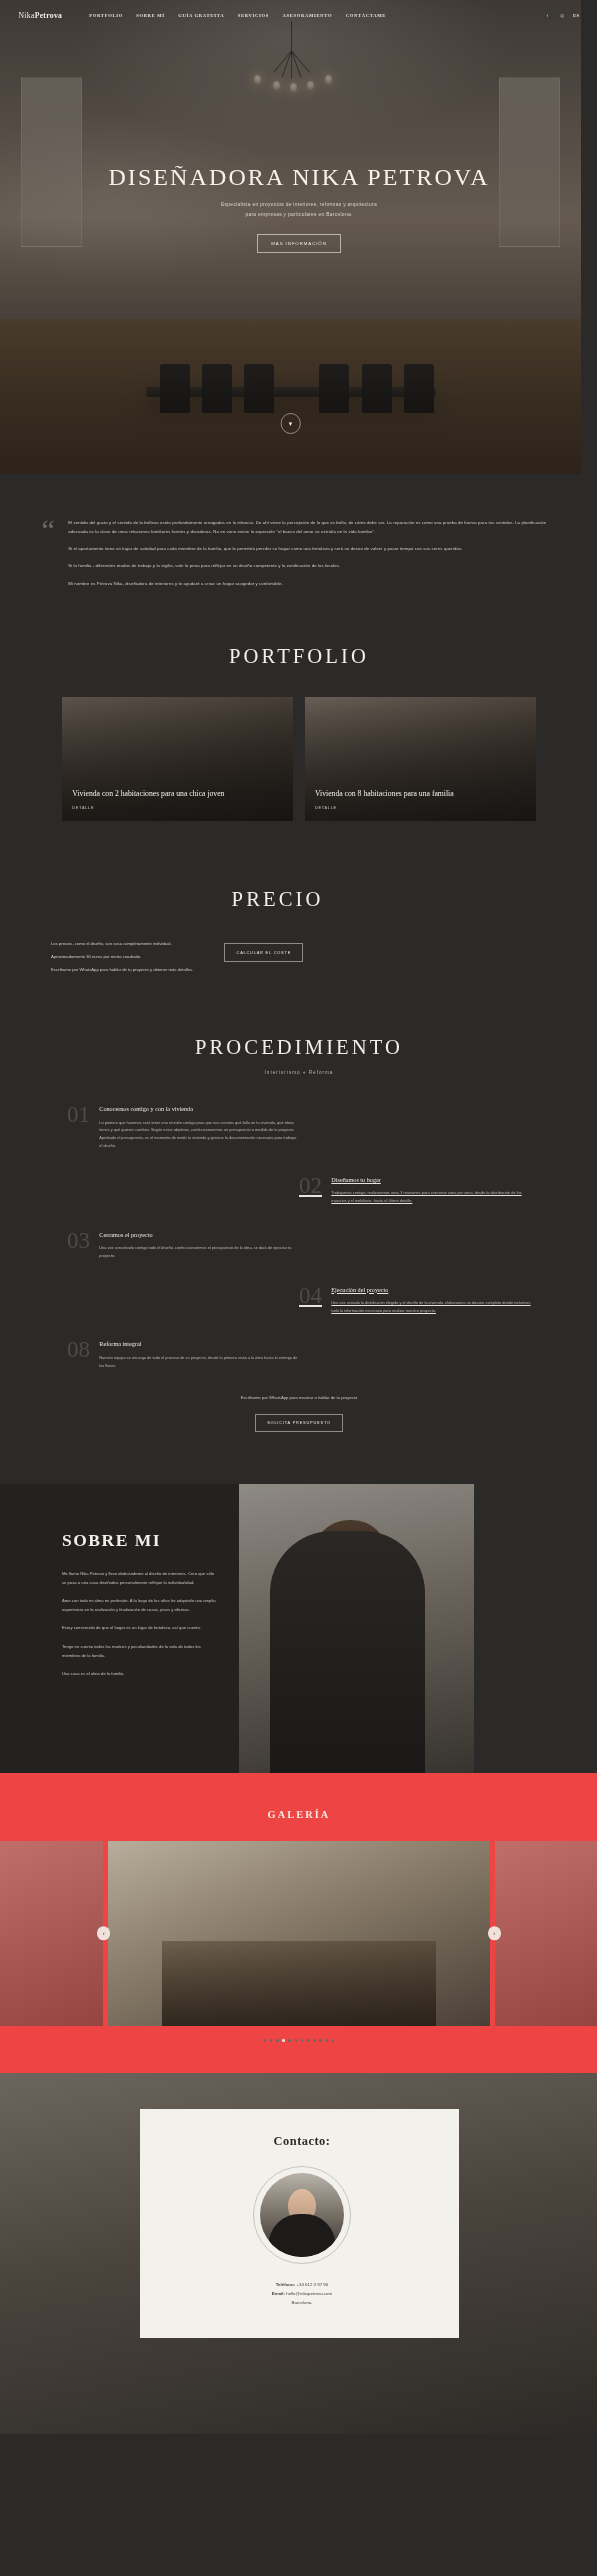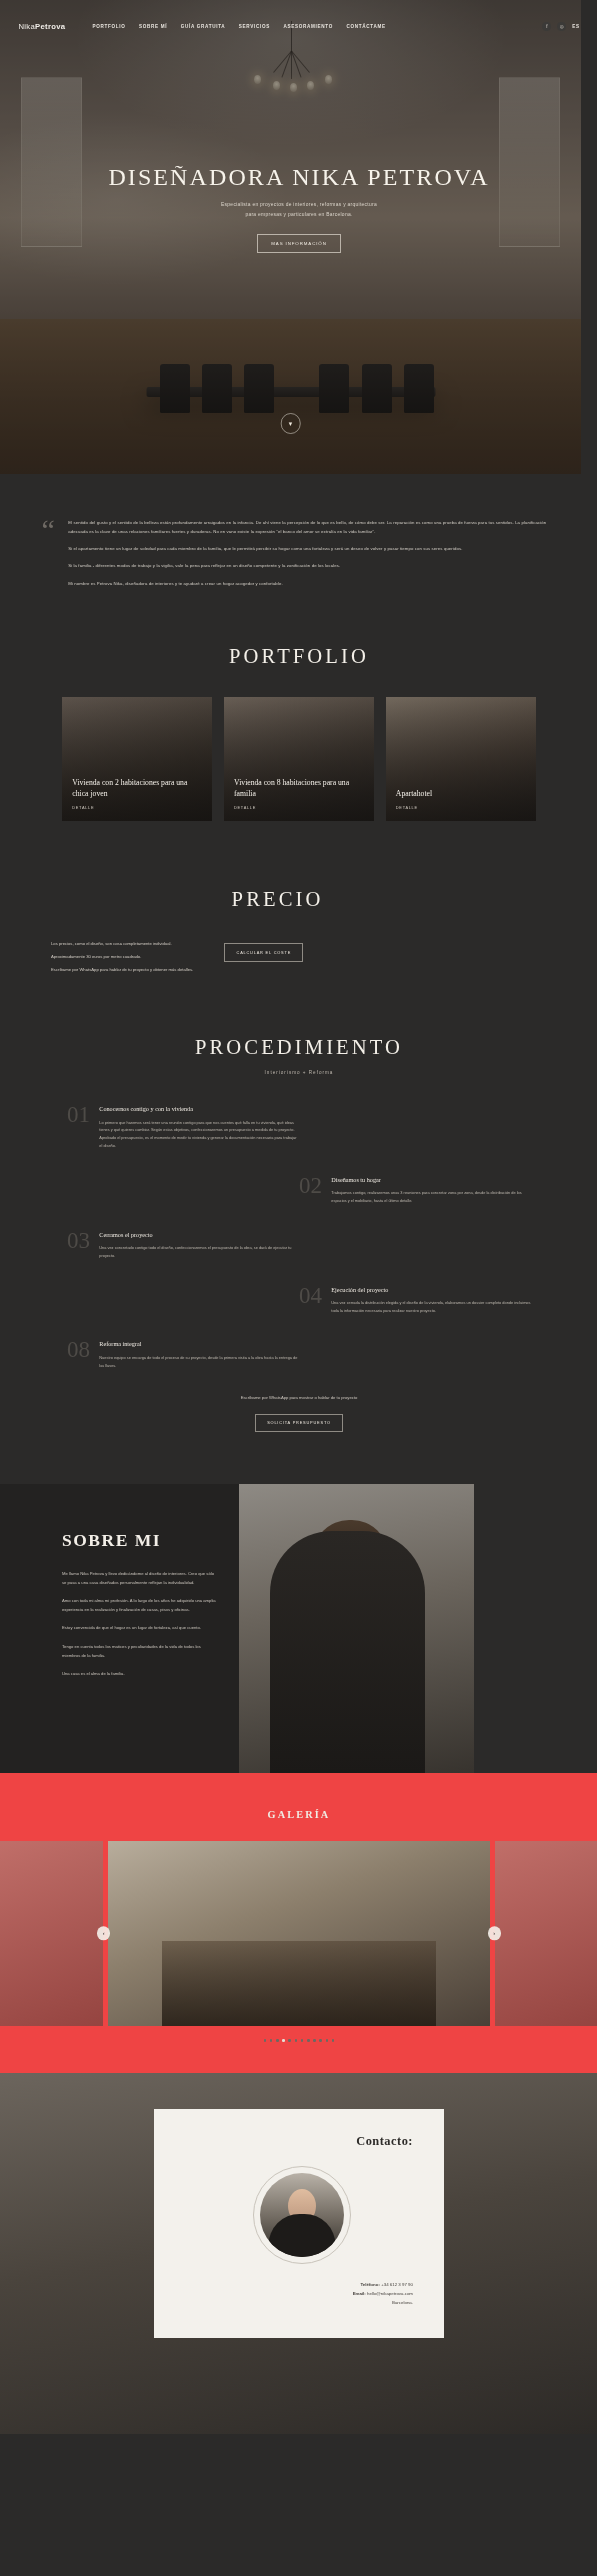--- a/index.html
+++ b/index.html
@@ -6,23 +6,24 @@
   html, body {
     width: 598px;
     background: #2b2a29;
     font-family: "Liberation Sans", sans-serif;
     color: #e8e4df;
   }
   body { width: 598px; overflow-x: hidden; }
 
   
   .navbar {
-    position: absolute; top: 11px; left: 0; width: 598px; height: 31px;
+    position: absolute; top: 0; left: 0; width: 598px; height: 31px;
     display: flex; align-items: center; padding: 0 18.5px;
     z-index: 50;
+    font-family: Liberation Serif, serif;
   }
   .brand { font-size: 7.7px; letter-spacing: 0.3px; color: #f2efe9; font-weight: 400; }
   .brand b { font-weight: 700; }
   .nav-links { display: flex; gap: 13.4px; margin-left: 27px; }
   .nav-links a {
     color: #e9e5df; font-size: 4.6px; letter-spacing: 0.7px;
     text-decoration: none; text-transform: uppercase; font-weight: 700;
   }
   .nav-right { margin-left: auto; display: flex; align-items: center; gap: 6.2px; }
   .soc {
@@ -168,21 +169,21 @@
   }
 
   
   .proc { width: 598px; background: #2b2a29; padding-bottom: 52px; }
   .proc-sub {
     text-align: center; margin-top: 11.3px; font-size: 4.6px; letter-spacing: 1px;
     color: #bdb6ad; text-transform: none;
   }
   .steps { width: 464px; margin: 30px auto 0 auto; }
   .step { display: flex; gap: 11.3px; margin-bottom: 26px; align-items: flex-start; }
-  .step.right { flex-direction: row-reverse; margin-left: auto; }
+  .step.right { flex-direction: row-reverse; margin-left: auto; text-decoration: underline; }
   .step-col { width: 50%; display: flex; gap: 9.3px; }
   .step-num {
     font-family: "Liberation Serif", serif; font-size: 23px; line-height: .9;
     color: #4e4b47; flex: 0 0 auto;
   }
   .step-h {
     font-family: "Liberation Serif", serif; font-size: 6.2px; color: #efeae2;
     margin-bottom: 5.2px; line-height: 1.3;
   }
   .step-p { font-size: 3.9px; line-height: 2; color: #bdb7ae; }
@@ -255,22 +256,22 @@
   .dot.active { background: #e6e0d7; }
 
   
   .contacto {
     width: 598px; min-height: 361px; position: relative;
     background: linear-gradient(170deg, #6c655d 0%, #4a443d 45%, #2d2a27 100%);
     display: flex; justify-content: center; align-items: flex-start;
     padding-top: 36px; padding-bottom: 31px;
   }
   .contact-card {
-    width: 290px; background: #f3f1ec; color: #2f2d2b;
-    padding: 25px 31px 31px 37px; text-align: right;
+    width: 319px; background: #f3f1ec; color: #2f2d2b;
+    padding: 25px 31px 31px 37px; text-align: center;
   }
   .contact-title {
     font-family: "Liberation Serif", serif; font-size: 12.4px; letter-spacing: 0.5px;
     margin-bottom: 17.5px; color: #2e2c2a;
   }
   .avatar-ring {
     width: 98px; height: 98px; border-radius: 50%; margin: 0 auto 15.5px auto;
     border: 0.5px solid #c9c4bb; display: flex; align-items: center; justify-content: center;
     overflow: hidden;
   }
@@ -368,24 +369,20 @@
   <h2 class="section-title">PORTFOLIO</h2>
   <div class="cards">
     <div class="card card-1">
       <div class="card-title">Vivienda con 2 habitaciones para una chica joven</div>
       <div class="card-link">Detalle</div>
     </div>
     <div class="card card-2">
       <div class="card-title">Vivienda con 8 habitaciones para una familia</div>
       <div class="card-link">Detalle</div>
     </div>
-    <div class="card card-3">
-      <div class="card-title">Apartahotel</div>
-      <div class="card-link">Detalle</div>
-    </div>
   </div>
 </section>
 
 <section class="precio">
   <h2 class="section-title">PRECIO</h2>
   <div class="precio-body">
     <div class="precio-text">
       <p>Los precios, como el diseño, son cosa completamente individual.</p>
       <p>Aproximadamente 30 euros por metro cuadrado.</p>
       <p>Escríbame por WhatsApp para hablar de tu proyecto y obtener más detalles.</p>

